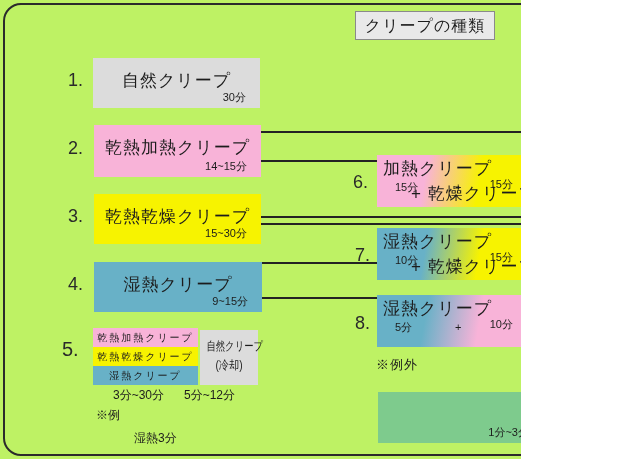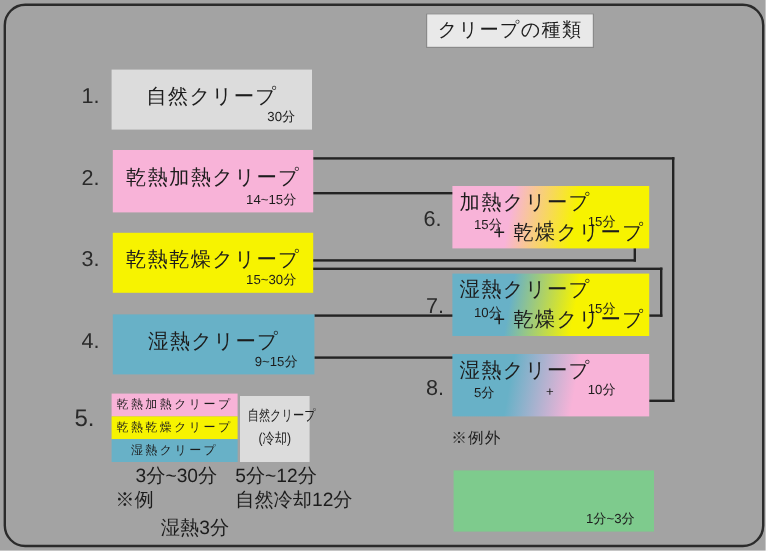--- a/index.html
+++ b/index.html
@@ -1,21 +1,21 @@
 <!DOCTYPE html>
 <html><head>
 <meta charset="utf-8">
 <style>
   :root{
     --pink:#f8b3d8; --yellow:#f7f300; --teal:#68b1c7;
     --gray:#dcdcdc; --green:#7ecb8d; --ink:#1c1c1c; --line:#232323;
   }
   html,body{margin:0;padding:0;background:#fff;}
   #canvas{
-    position:relative;width:638px;height:459px;background:#a3a3a3;
+    position:relative;width:521px;height:459px;background:#bef264;
     font-family:"Liberation Sans", sans-serif;color:var(--ink);overflow:hidden;
   }
   .frame{position:absolute;left:3px;top:3px;width:630px;height:449px;
     border:2px solid #2b2b2b;border-radius:18px;}
   .title{position:absolute;left:355px;top:11px;width:138px;height:27px;
     background:#e9e9e9;border:1px solid #8a8a8a;text-align:center;
     font-size:16px;line-height:27px;letter-spacing:1px;}
   .num{position:absolute;font-size:18px;color:#2a2a2a;}
   .n1{left:68px;top:70px}.n2{left:68px;top:138px}.n3{left:68px;top:206px}
   .n4{left:68px;top:274px}.n5{left:62px;top:338px;font-size:20px}
@@ -37,22 +37,22 @@
   .cbox .tr{position:absolute;right:28px;top:22px;font-size:11px;}
   .cbox .l2{position:absolute;left:34px;bottom:2px;font-size:17px;letter-spacing:1px;}
   .srow{position:absolute;left:93px;width:105px;height:19px;text-align:center;
     font-size:10px;letter-spacing:2px;line-height:19px;white-space:nowrap;overflow:hidden;}
   .s1{top:328px;background:var(--pink);}
   .s2{top:347px;background:var(--yellow);}
   .s3{top:366px;background:var(--teal);}
   .cool{position:absolute;left:200px;top:330px;width:58px;height:55px;background:var(--gray);text-align:center;}
   .cool .cl1{display:block;margin-top:8px;font-size:12px;transform:scaleX(0.78);white-space:nowrap;}
   .cool .cl2{display:block;margin-top:2px;font-size:12px;transform:scaleX(0.85);white-space:nowrap;}
-  .t12{position:absolute;font-size:16px;white-space:nowrap;}
-  .st{left:113px;top:387px}.ct{left:196px;top:387px}
+  .t12{position:absolute;font-size:12px;white-space:nowrap;}
+  .st{left:113px;top:387px}.ct{left:184px;top:387px}
   .ex1{left:96px;top:407px}.ex2{left:134px;top:430px}.ex3{left:196px;top:407px}
   .exc-label{position:absolute;left:376px;top:356px;font-size:13px;letter-spacing:1px;}
   .gbox{left:378px;top:392px;width:167px;height:51px;background:var(--green);}
   .gbox .bl{margin-top:9px;}
   .gbox .tm{right:16px;}
   .line{position:absolute;background:var(--line);}
   .lA1{left:261px;top:131px;width:301px;height:2px;}
   .lA2{left:560px;top:131px;width:2px;height:204px;}
   .lA3{left:541px;top:333px;width:21px;height:2px;}
   .lB{left:261px;top:160px;width:117px;height:2px;}
@@ -113,21 +113,20 @@
   <div class="srow s2">乾熱乾燥クリープ</div>
   <div class="srow s3">湿熱クリープ</div>
   <div class="cool">
     <span class="cl1">自然クリープ</span>
     <span class="cl2">(冷却)</span>
   </div>
   <span class="t12 st">3分~30分</span>
   <span class="t12 ct">5分~12分</span>
   <span class="t12 ex1">※例</span>
   <span class="t12 ex2">湿熱3分</span>
-  <span class="t12 ex3">自然冷却12分</span>
 
   <span class="num n6">6.</span>
   <div class="cbox c6">
     <span class="l1">加熱クリープ</span>
     <span class="tl">15分</span>
     <span class="pl">+</span>
     <span class="tr">15分</span>
     <span class="l2">+ 乾燥クリープ</span>
   </div>
 

